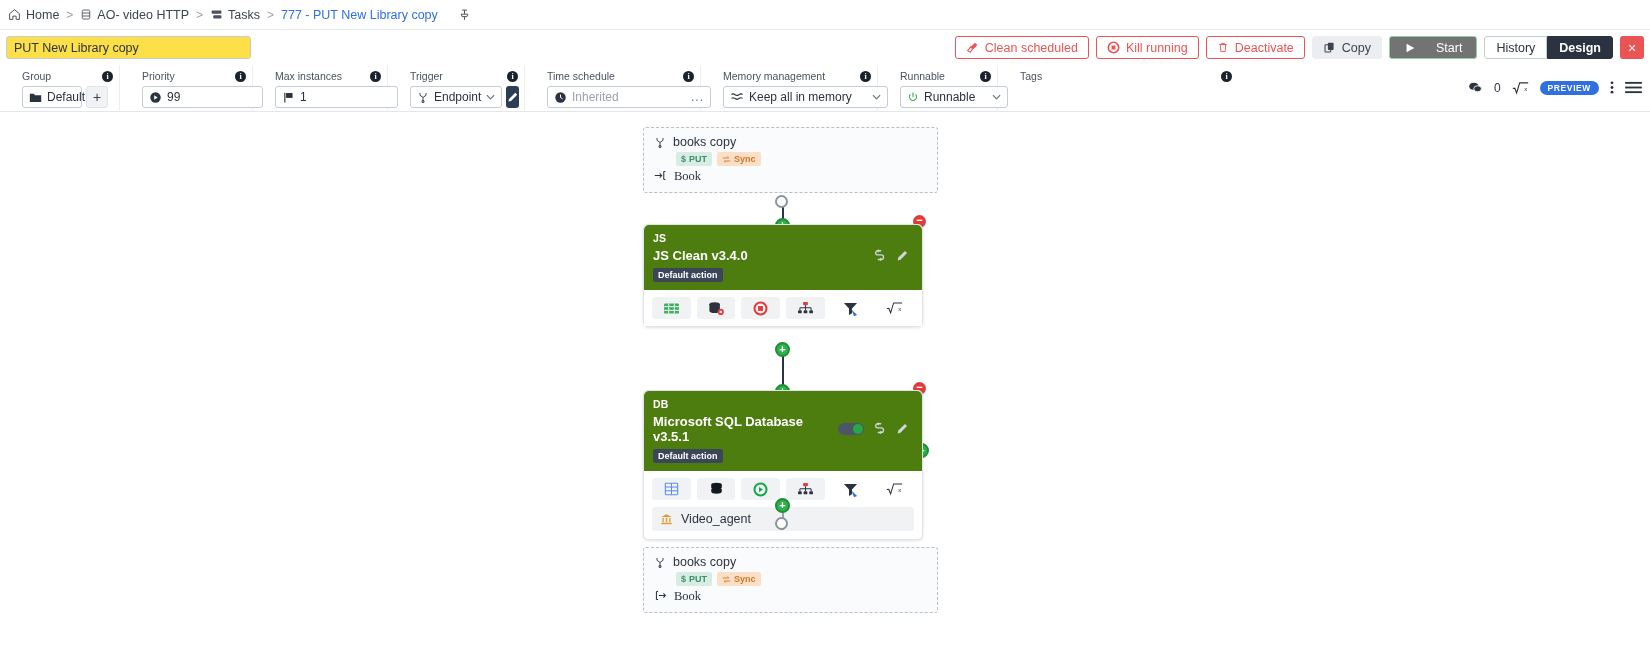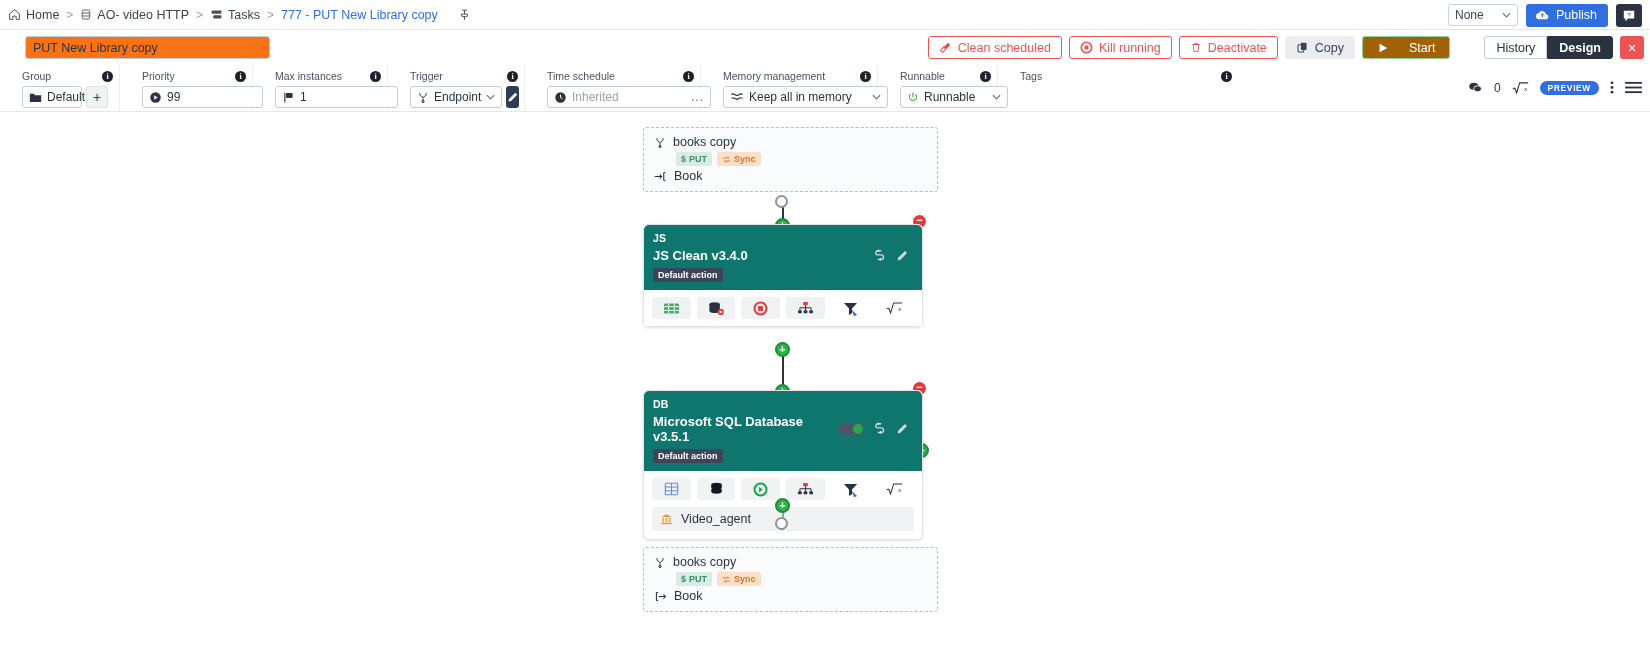--- a/index.html
+++ b/index.html
@@ -49,33 +49,33 @@
   }
 
   
   .actionbar {
     height: 35px; display: flex; align-items: center;
     padding: 0 6px; position: relative; background: #fff;
   }
   .name-input {
     width: 245px; height: 23px; border: 1px solid #c5ccd4; border-radius: 3px;
     font-size: 12.5px; padding: 0 7px; color: #2b3340;
-    font-family: "Liberation Sans", sans-serif; background: #f97316; margin-left: 19px;
+    font-family: "Liberation Sans", sans-serif; background: #fde047;
   }
   .actions { position: absolute; right: 6px; top: 0; height: 35px;
              display: flex; align-items: center; gap: 7px; }
   .btn {
     height: 23px; border-radius: 3px; font-size: 12.5px;
     display: flex; align-items: center; gap: 6px; padding: 0 10px;
     border: 1px solid transparent; background: #fff; white-space: nowrap;
   }
   .btn-danger { border-color: #ea5455; color: #ea5455; }
   .btn-gray { background: #ebedf0; color: #3c4450; border-color: #ebedf0; }
-  .btn-start { background: #a16207; color: #fff; border-color: #8fd19e; padding: 0 14px; gap: 20px; }
-  .seg { display: flex; margin-left: 27px; }
+  .btn-start { background: #737373; color: #fff; border-color: #8fd19e; padding: 0 14px; gap: 20px; }
+  .seg { display: flex; }
   .seg .s {
     height: 23px; font-size: 12.5px; display: flex; align-items: center;
     padding: 0 11px; border: 1px solid #c5ccd4;
   }
   .seg .s.first { border-radius: 3px 0 0 3px; background: #fff; color: #2b3340; }
   .seg .s.active { border-radius: 0 3px 3px 0; background: #2b3340; color: #fff;
                    border-color: #2b3340; font-weight: bold; }
   .btn-close {
     width: 24px; height: 23px; background: #ea5455; color: #fff; border-radius: 3px;
     display: flex; align-items: center; justify-content: center; font-size: 14px;
@@ -135,27 +135,27 @@
     background: #fafbfc; padding: 7px 10px 8px 10px;
   }
   .ep-title { display: flex; align-items: center; gap: 7px; font-size: 12.5px; color: #2b3340; }
   .badges { display: flex; gap: 5px; margin: 3px 0 3px 22px; }
   .badge {
     font-size: 9px; font-weight: bold; border-radius: 2px; padding: 2px 5px;
     display: flex; align-items: center; gap: 3px;
   }
   .badge.put { background: #d9ece4; color: #3c8f6e; }
   .badge.sync { background: #fbdfc6; color: #d2762a; }
-  .ep-io { display: flex; align-items: center; gap: 7px; font-size: 12.5px; color: #2b3340; }
+  .ep-io { display: flex; align-items: flex-start; gap: 7px; font-size: 12.5px; color: #2b3340; font-family: Liberation Serif, serif; }
 
   .node {
     position: absolute; width: 280px; border-radius: 5px; background: #fff;
     border: 1px solid #dfe2e6; box-shadow: 0 1px 3px rgba(20,30,45,.12); overflow: visible;
   }
-  .node-head { background: #0f766e; border-radius: 5px 5px 0 0; padding: 7px 13px 8px 9px; color: #fff; }
+  .node-head { background: #4d7c0f; border-radius: 5px 5px 0 0; padding: 7px 13px 8px 9px; color: #fff; }
   .node-kind { font-size: 10.5px; font-weight: bold; letter-spacing: .2px; }
   .node-title-row { display: flex; align-items: center; margin-top: 4px; }
   .node-title { font-size: 13px; font-weight: bold; }
   .head-tools { margin-left: auto; display: flex; align-items: center; gap: 8px; }
   .toggle {
     width: 26px; height: 12px; border-radius: 7px; background: #4c5667; position: relative;
   }
   .toggle::after {
     content: ""; position: absolute; right: 1px; top: 1px; width: 10px; height: 10px;
     border-radius: 50%; background: #28a745;
@@ -232,45 +232,20 @@
     <span class="crumb link">
       <span>777 - PUT New Library copy</span>
     </span>
     <span class="pin">
       <svg width="13" height="14" viewBox="0 0 16 16">
           <path d="M5 2h6M8 2v5M4 7h8l-1 3H5zM8 10v4" stroke="#4a5260" stroke-width="1.2" fill="none"></path>
         </svg>
     </span>
   </div>
 
-  <div class="topright">
-    <div class="sel-none">
-      <span>None</span>
-      <span>
-        <svg width="9" height="6" viewBox="0 0 10 6">
-            <path d="M1 1l4 4 4-4" stroke="#6b7480" stroke-width="1.3" fill="none"></path>
-          </svg>
-      </span>
-    </div>
-    <div class="btn-publish">
-      <span class="ic">
-        <svg width="15" height="12" viewBox="0 0 18 14">
-            <path d="M5 12h8a3 3 0 000-6 4.5 4.5 0 00-8.6-1A3.2 3.2 0 005 12z" fill="#fff"></path>
-            <path d="M9 10V6M7 7.5L9 5.5l2 2" stroke="#2f6fe0" stroke-width="1.2" fill="none"></path>
-          </svg>
-      </span>
-      <span>Publish</span>
-    </div>
-    <div class="help-btn">
-      <svg width="14" height="13" viewBox="0 0 16 15">
-          <path d="M2 2h12v9H7l-3 3v-3H2z" fill="#fff"></path>
-          <text x="8" y="9" font-size="7" fill="#2b3340" text-anchor="middle" font-family="Liberation Sans">?</text>
-        </svg>
-    </div>
-  </div>
 </div>
 
 <div class="actionbar">
   <input class="name-input" value="PUT New Library copy" style="">
   <div class="actions">
 
     <div class="btn btn-danger">
       <span class="ic">
         <svg width="13" height="13" viewBox="0 0 16 16">
             <path d="M11 2l3 3-5 5-3-3z" fill="#ea5455"></path>

